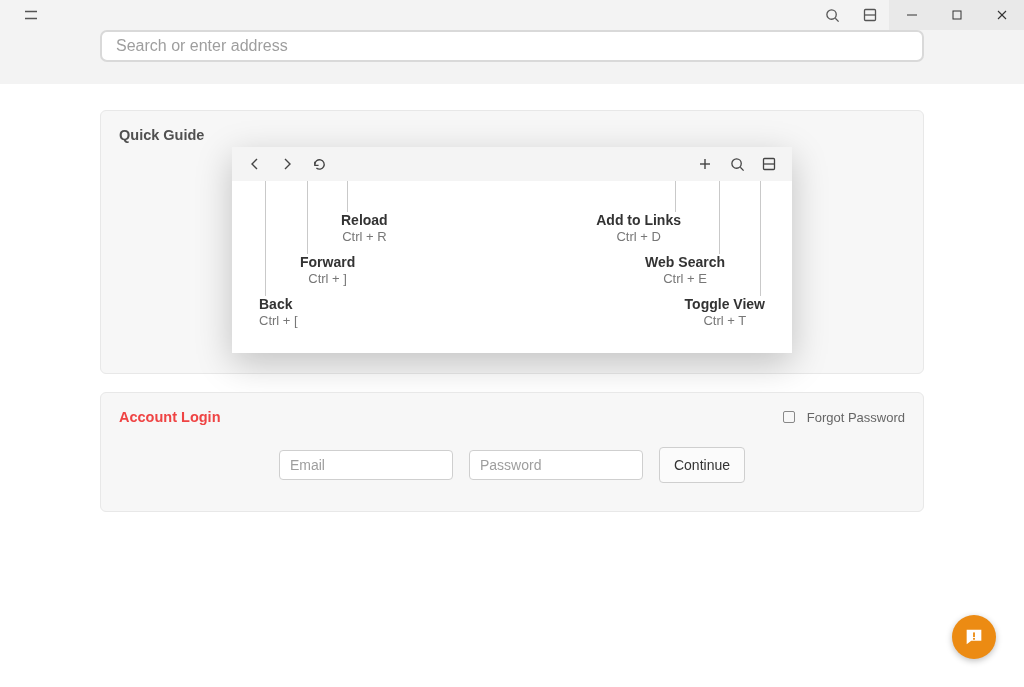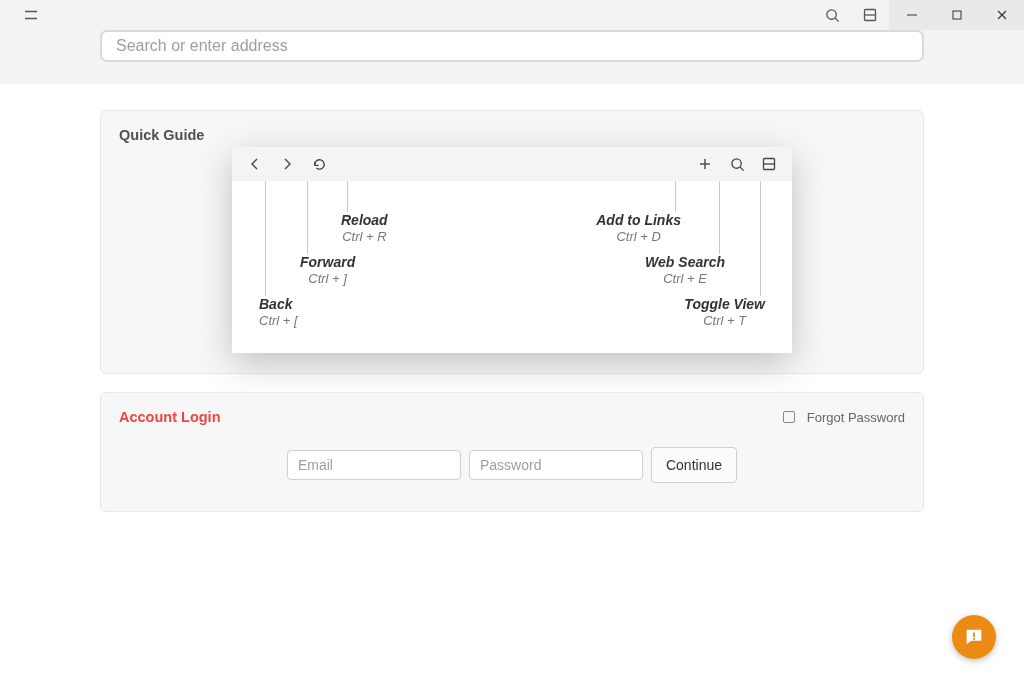--- a/index.html
+++ b/index.html
@@ -88,21 +88,20 @@
   .quickguide-content {
     position: relative;
     padding-bottom: 20px;
   }
   .mini-browser {
     width: 560px;
     margin: 0 auto;
     background: #fff;
     box-shadow: 0 10px 34px rgba(0,0,0,0.22);
     position: relative;
-    font-style: italic;
   }
   .mini-toolbar {
     height: 34px;
     background: #f4f4f4;
     display: flex;
     align-items: center;
     padding: 0 8px;
     gap: 2px;
   }
   .mini-spacer { flex: 1; }
@@ -158,21 +157,21 @@
     width: 12px;
     height: 12px;
     border: 1.3px solid #888;
     border-radius: 2px;
     display: inline-block;
   }
   .login-form {
     display: flex;
     justify-content: center;
     align-items: center;
-    gap: 8px;
+    gap: 16px;
     padding: 22px 0 28px 0;
   }
   .text-input {
     width: 174px;
     height: 30px;
     border: 1px solid #cfcfcf;
     border-radius: 4px;
     padding: 0 10px;
     font-size: 14px;
     background: #fff;

